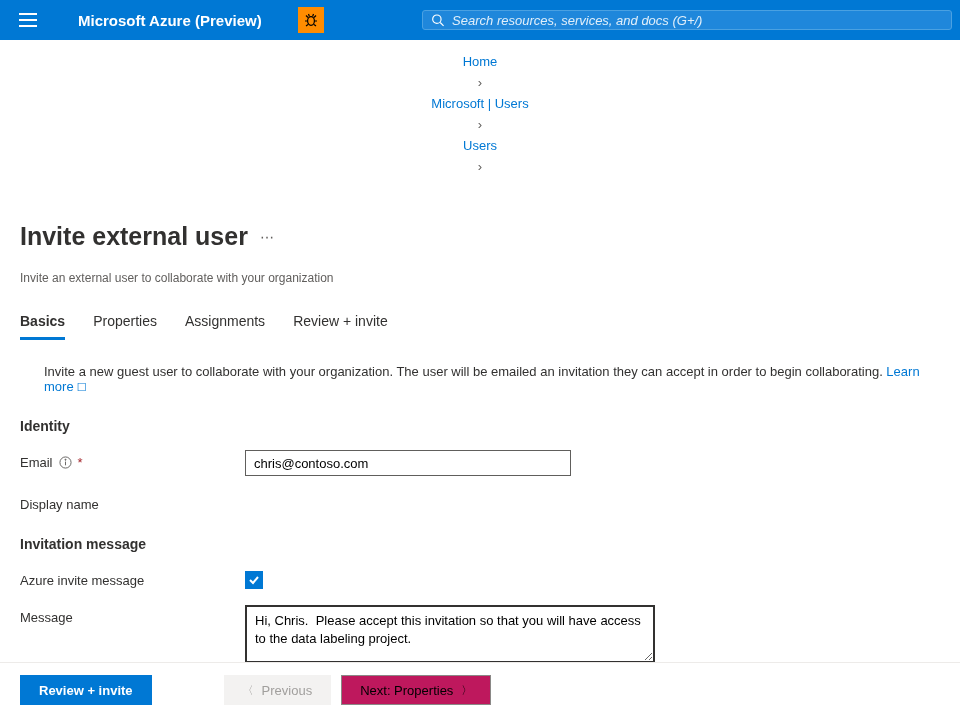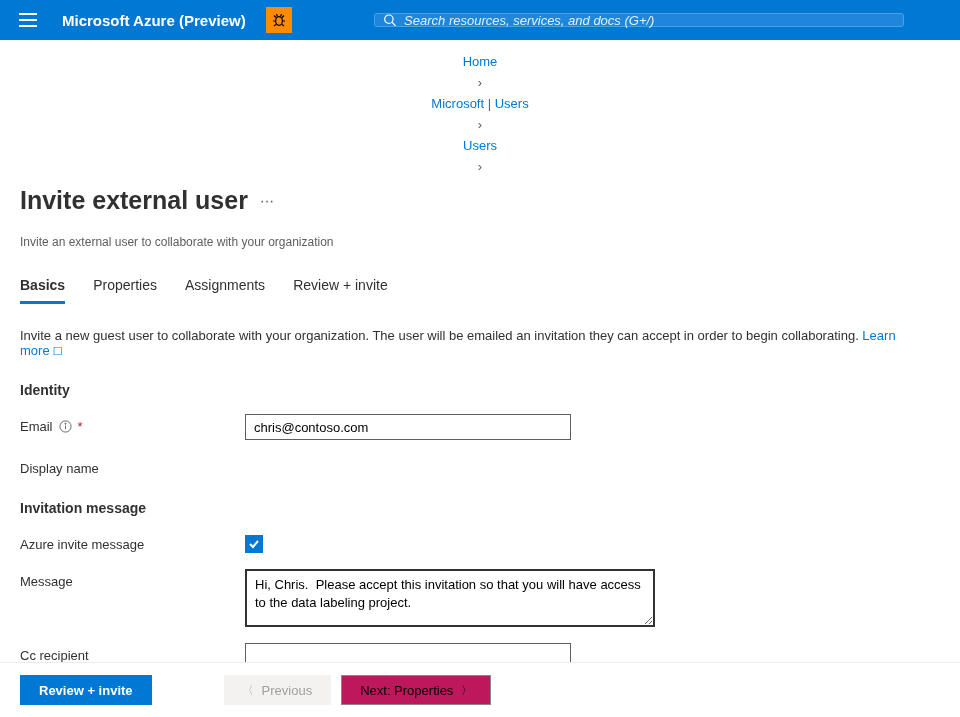--- a/index.html
+++ b/index.html
@@ -15,21 +15,21 @@
     flex-direction: column;
   }
   
   .top-bar {
     background: #0078d4;
     height: 40px;
     display: flex;
     align-items: center;
     color: #ffffff;
     padding: 0 8px;
-    gap: 4px;
+    gap: 20px;
   }
   .hamburger {
     width: 40px;
     height: 40px;
     display: flex;
     align-items: center;
     justify-content: center;
     cursor: pointer;
   }
   .hamburger svg { fill: #ffffff; }
@@ -46,21 +46,21 @@
     display: flex;
     align-items: center;
     justify-content: center;
     margin-left: 6px;
   }
   .search-wrap {
     flex: 0 0 auto;
     margin-left: 78px;
   }
   .search-box {
-    height: 14px;
+    height: 20px;
     width: 530px;
     background: #1f87db;
     border: 1px solid #4aa1e2;
     border-radius: 3px;
     display: flex;
     align-items: center;
     padding: 0 8px;
     gap: 8px;
   }
   .search-box input {
@@ -92,20 +92,21 @@
   }
   .breadcrumbs .chev { color: #605e5c; }
   
   .page-head {
     padding: 4px 20px 6px;
   }
   .page-title-row {
     display: flex;
     align-items: center;
     gap: 12px;
+    margin-top: 36px;
   }
   .page-title {
     font-size: 25px;
     font-weight: 600;
     color: #323130;
   }
   .dots { color: #605e5c; font-size: 14px; letter-spacing: 2px; cursor: pointer; }
   .page-subtitle {
     color: #605e5c;
     font-size: 12px;
@@ -130,20 +131,21 @@
   }
   
   .content {
     padding: 24px 20px 0;
     flex: 1;
     overflow: auto;
   }
   .intro {
     font-size: 13px;
     color: #323130;
+    margin-left: 24px;
   }
   .intro a { color: #0078d4; text-decoration: none; }
   .ext-icon { font-size: 11px; margin-left: 3px; color: #0078d4; }
   .section-h {
     font-weight: 700;
     font-size: 14px;
     margin-top: 24px;
     margin-bottom: 16px;
   }
   .form-row {

